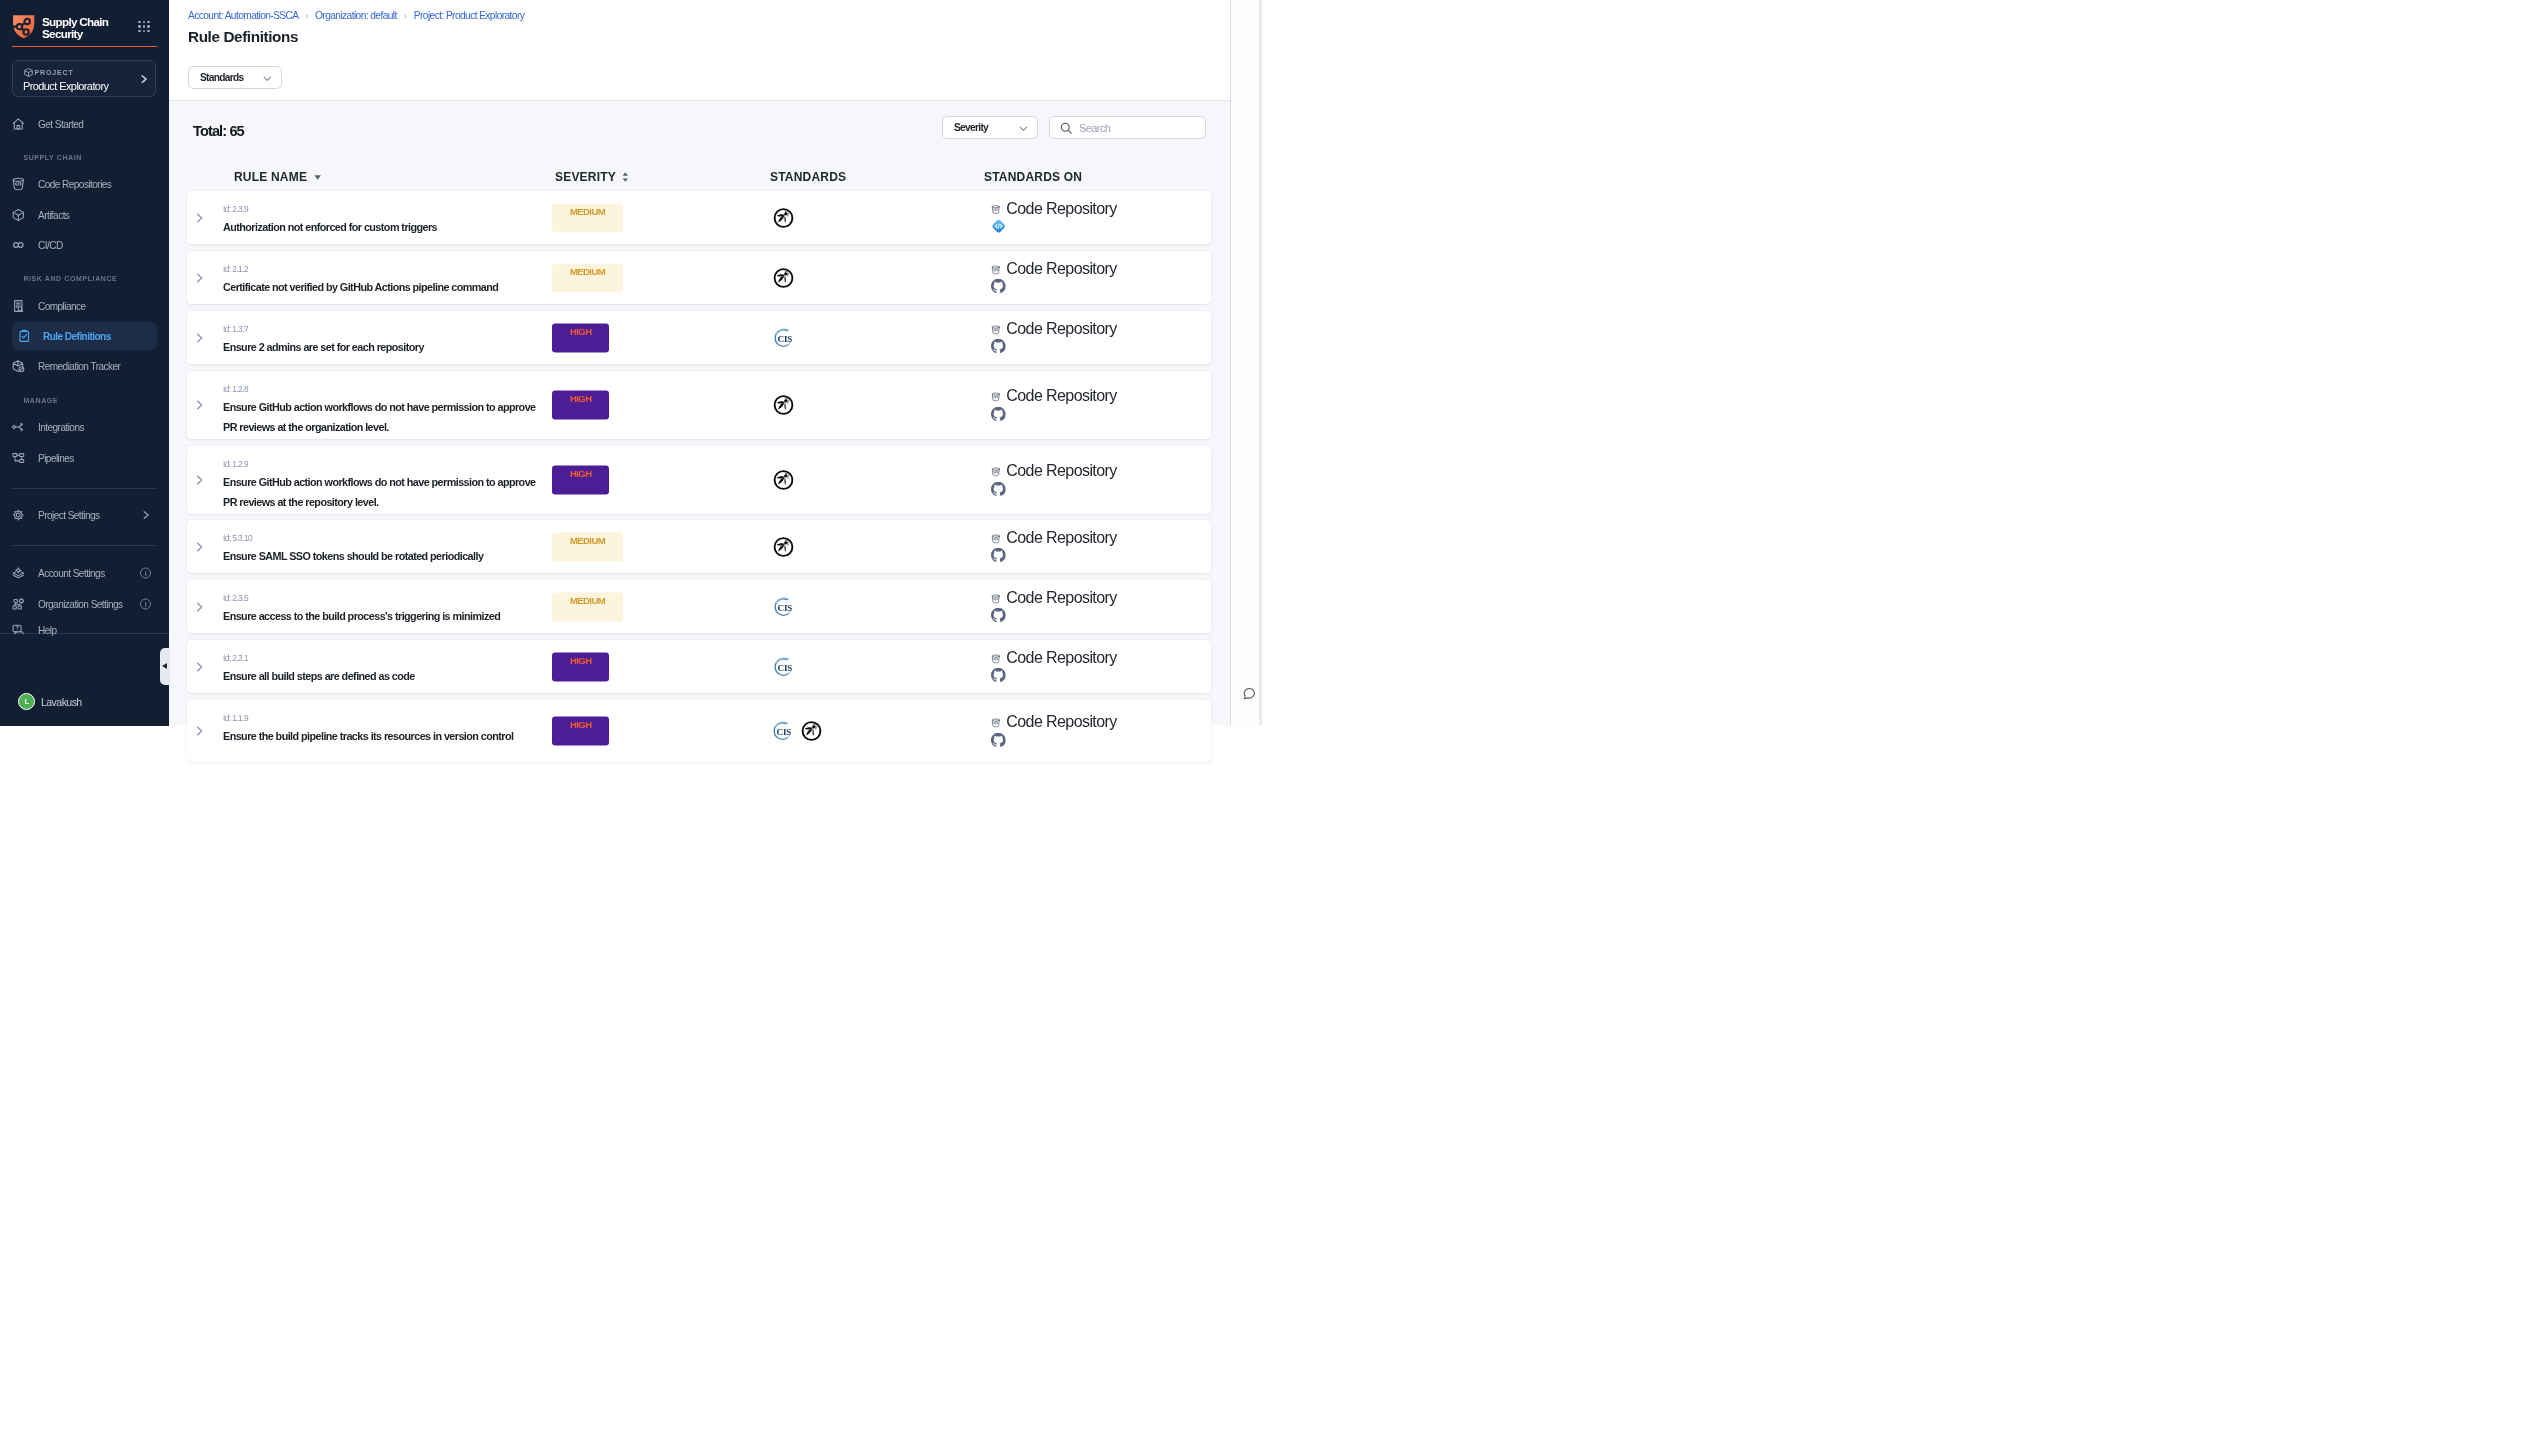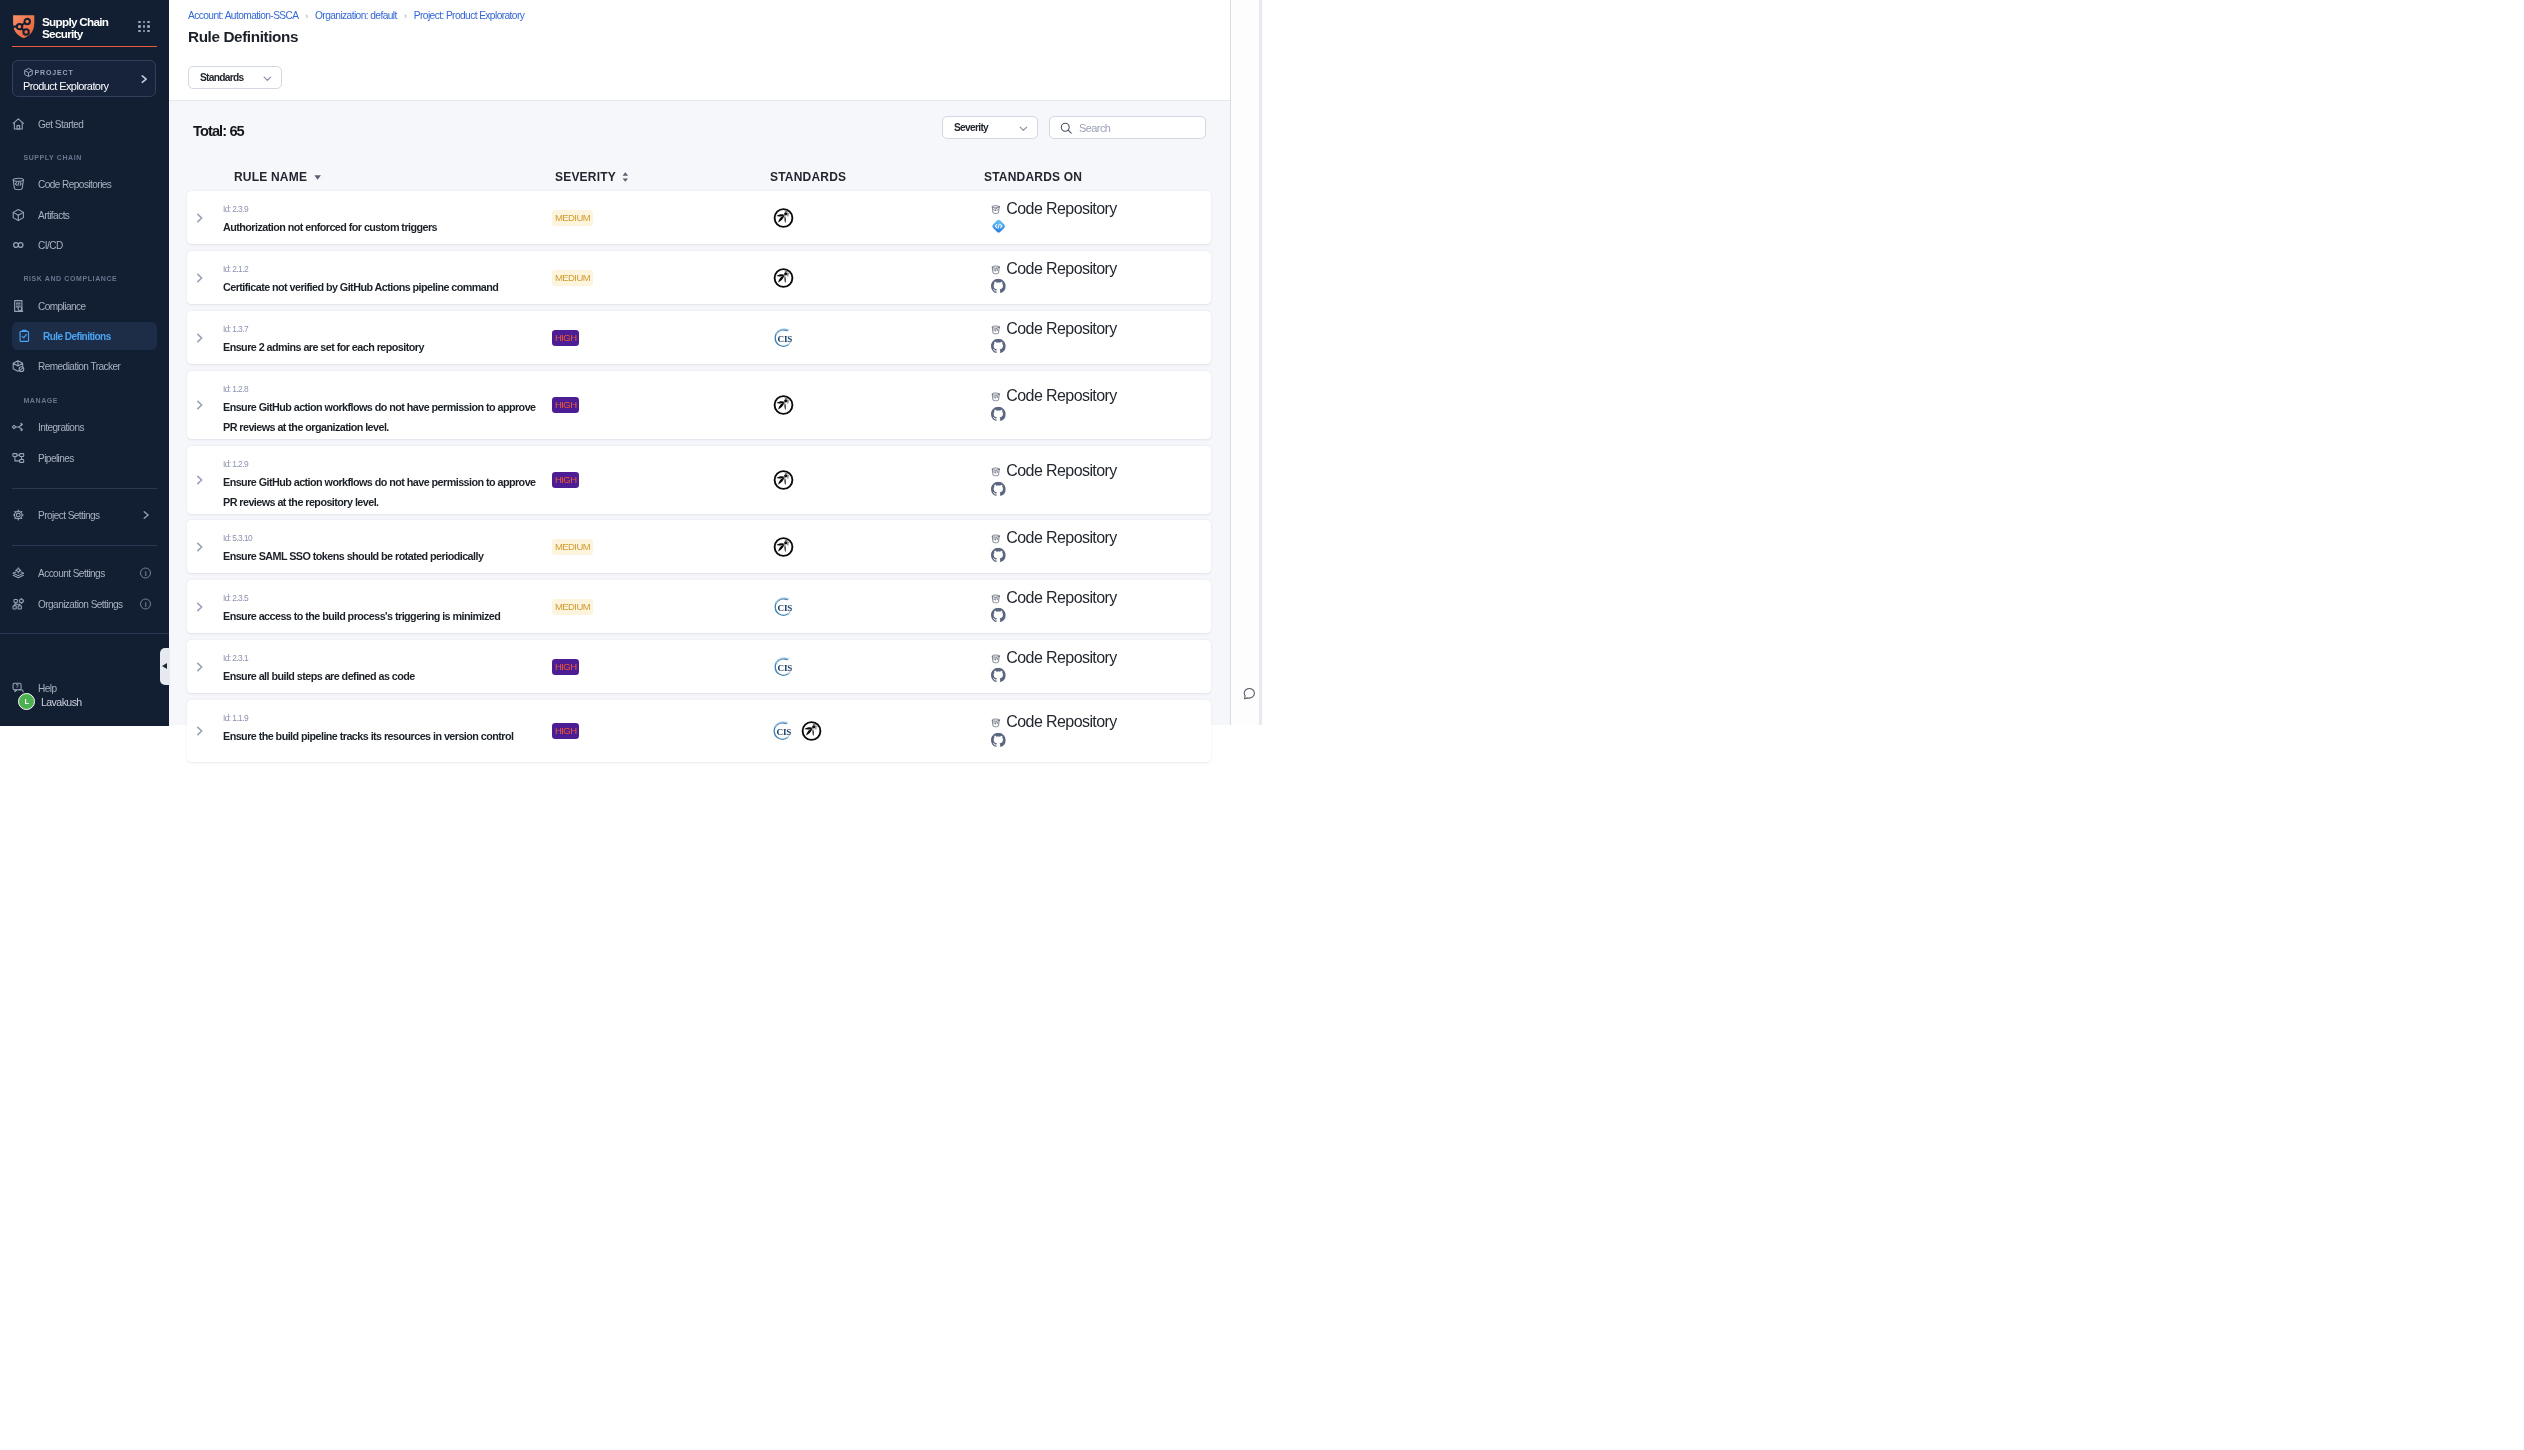--- a/index.html
+++ b/index.html
@@ -50,21 +50,21 @@
 #searchbox { position:absolute; left:880px; top:116px; width:157px; height:22.6px; background:#fff; border:0.7px solid #d3d7e2; border-radius:5.1px; }
 #searchbox span { position:absolute; left:29px; top:5.1px; font-size:11px; color:#9aa2b5; }
 
 .thead { position:absolute; font-size:12px; font-weight:700; color:#22262e; letter-spacing:0.2px; top:170px; }
 
 
 .card { position:absolute; left:18px; width:1024px; background:#fff; border-radius:4.4px; box-shadow:0 0.7px 2.2px rgba(35,45,75,0.10); }
 .rchev { position:absolute; left:8.8px; top:50%; transform:translateY(-50%); }
 .rid { position:absolute; left:36px; top:13px; font-size:8.4px; color:#8e93af; }
 .rtitle { position:absolute; left:36px; top:25.6px; font-size:11.3px; font-weight:700; color:#1c2128; line-height:20px; transform:scaleX(0.955); transform-origin:0 0; white-space:nowrap; }
-.pill { position:absolute; left:365px; top:50%; transform:translateY(-50%); height:16px; border-radius:3.3px; font-size:9.5px; font-weight:400; padding:0 3px; line-height:16.4px; }
+.pill { position:absolute; left:365px; top:50%; transform:translateY(-50%); height:29px; border-radius:3.3px; font-size:9.5px; font-weight:700; padding:0 18px; line-height:16.4px; }
 .pill.med { background:#fdf4dd; color:#d09c31; }
 .pill.high { background:#4c1d95; color:#f05a2e; }
 .stdicon { position:absolute; top:50%; transform:translateY(-50%); }
 .appcell { position:absolute; left:804px; top:50%; transform:translateY(-50%); }
 .appline { height:16px; white-space:nowrap; }
 .appline svg { vertical-align:-1.1px; }
 .appline span { font-size:16px; color:#23272f; margin-left:5.8px; }
 .appsub { margin-top:3.7px; }
 
 #rightstrip { position:absolute; left:1061px; top:0; width:32.5px; height:725px; background:#fdfdfe; border-left:0.7px solid #d9dce4; }
@@ -622,21 +622,21 @@
           <rect x="9.8" y="12.4" width="4.4" height="4.4" rx="0.8"></rect>
           <rect x="4.2" y="3.8" width="4.4" height="4.4" rx="0.8"></rect>
           <path d="M6.4 8.2 V10.4 H12 V12.4 M5 10.4 V12.4"></path>
           <circle cx="14.2" cy="5.8" r="2.6"></circle>
           <path d="M14.2 2.6 V3.5 M14.2 8.1 V9 M11 5.8 H11.9 M16.5 5.8 H17.4"></path>
         </g>
       </svg>
       <span class="ntext">Organization Settings</span>
       <span class="info-i">i</span>
     </div>
-<div class="navitem" style="top:673px;z-index:2;padding-left:12px;">
+<div class="navitem" style="top:615px;z-index:2;padding-left:12px;">
       <svg class="nico" width="14.6" height="14.6" viewBox="0 0 20 20">
         <g stroke="#99a2b7" stroke-width="1.5" fill="none" stroke-linecap="round" stroke-linejoin="round">
           <rect x="2.8" y="3.4" width="11" height="9" rx="2"></rect>
           <path d="M5.4 12.4 L5.4 15 L8.2 12.4"></path>
           <path d="M10.8 12.6 H14.4 C16 12.6 16.6 13.4 16.6 14.6 V15.4" opacity="0.9"></path>
           <text x="6.3" y="10.4" font-size="7.5" font-weight="700" fill="#99a2b7" stroke="none">?</text>
         </g>
       </svg>
       <span class="ntext">Help</span>
     </div>

